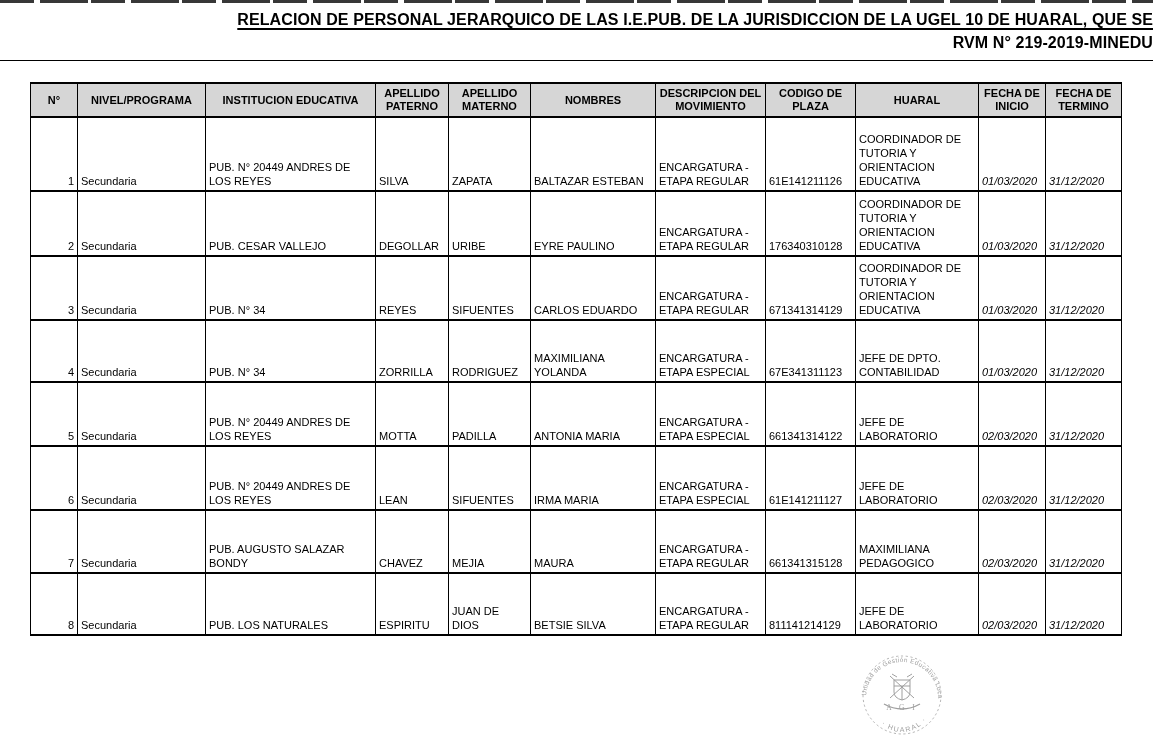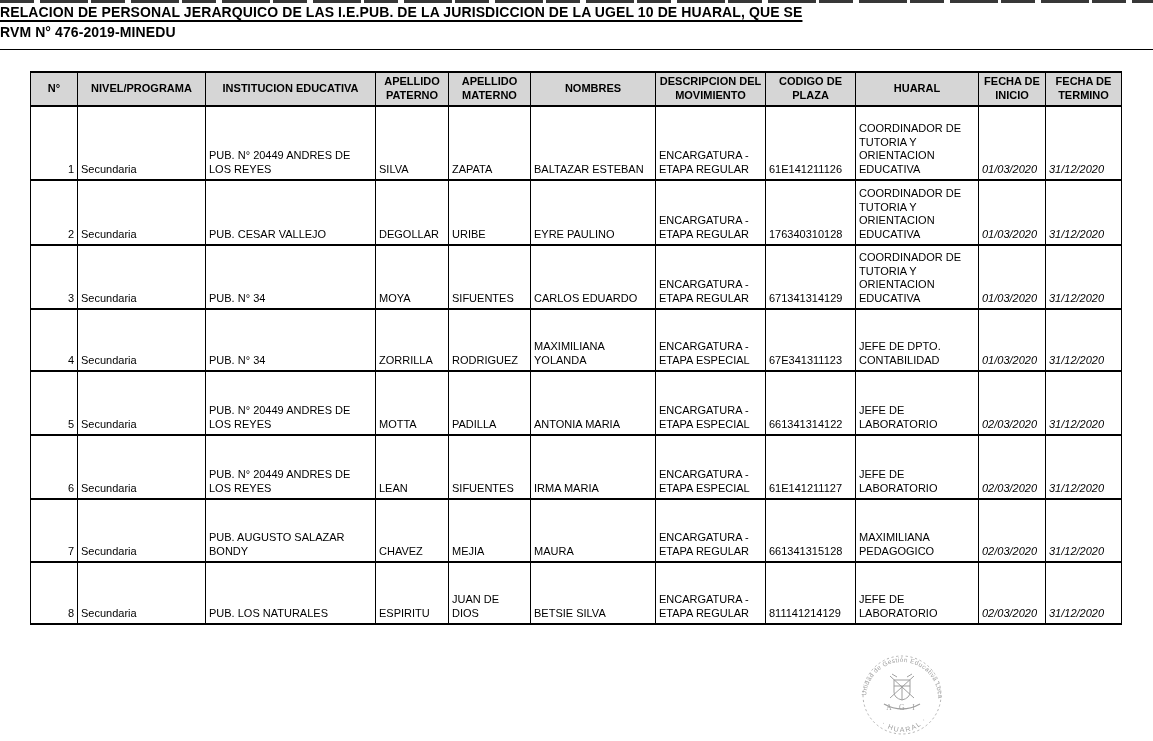--- a/index.html
+++ b/index.html
@@ -10,24 +10,24 @@
     color:#000;
     position:relative;
     overflow:hidden;
   }
   .top-artifact{
     position:absolute; top:0; left:0; width:100%; height:3px;
     background:repeating-linear-gradient(90deg,#141414 0 34px,#ffffff 34px 40px,#141414 40px 88px,#ffffff 88px 91px);
     opacity:.85;
   }
   .title-block{
-    padding-top:3px;
-    text-align:left;
+    padding-top:9px;
+    text-align:right;
     font-weight:bold;
-    font-size:14px;
+    font-size:16px;
     line-height:1.42;
     letter-spacing:.1px;
   }
   .title-line.u{
     text-decoration:underline;
     text-decoration-thickness:2px;
     text-underline-offset:3px;
   }
   .title-rule{
     margin-top:6px;
@@ -82,21 +82,21 @@
     opacity:.85;
   }
 </style>
 </head>
 <body>
 
 <div class="top-artifact"></div>
 
 <div class="title-block">
   <div class="title-line u">RELACION DE PERSONAL JERARQUICO DE LAS I.E.PUB. DE LA JURISDICCION DE LA UGEL 10 DE HUARAL, QUE SE</div>
-  <div class="title-line">RVM N° 476-2019-MINEDU</div>
+  <div class="title-line">RVM N° 219-2019-MINEDU</div>
 </div>
 <hr class="title-rule">
 
 <table class="roster">
   <colgroup>
     <col style="width:47px">
       <col style="width:128px">
       <col style="width:170px">
     <col style="width:73px">
       <col style="width:82px">
@@ -146,21 +146,21 @@
         <td>ENCARGATURA - ETAPA REGULAR</td>
         <td>176340310128</td>
         <td>COORDINADOR DE TUTORIA Y ORIENTACION EDUCATIVA</td>
         <td class="col-right">01/03/2020</td>
         <td class="col-right">31/12/2020</td>
       </tr>
       <tr>
         <td class="col-num">3</td>
         <td>Secundaria</td>
         <td>PUB. N° 34</td>
-        <td>MOYA</td>
+        <td>REYES</td>
         <td>SIFUENTES</td>
         <td>CARLOS EDUARDO</td>
         <td>ENCARGATURA - ETAPA REGULAR</td>
         <td>671341314129</td>
         <td>COORDINADOR DE TUTORIA Y ORIENTACION EDUCATIVA</td>
         <td class="col-right">01/03/2020</td>
         <td class="col-right">31/12/2020</td>
       </tr>
       <tr>
         <td class="col-num">4</td>

